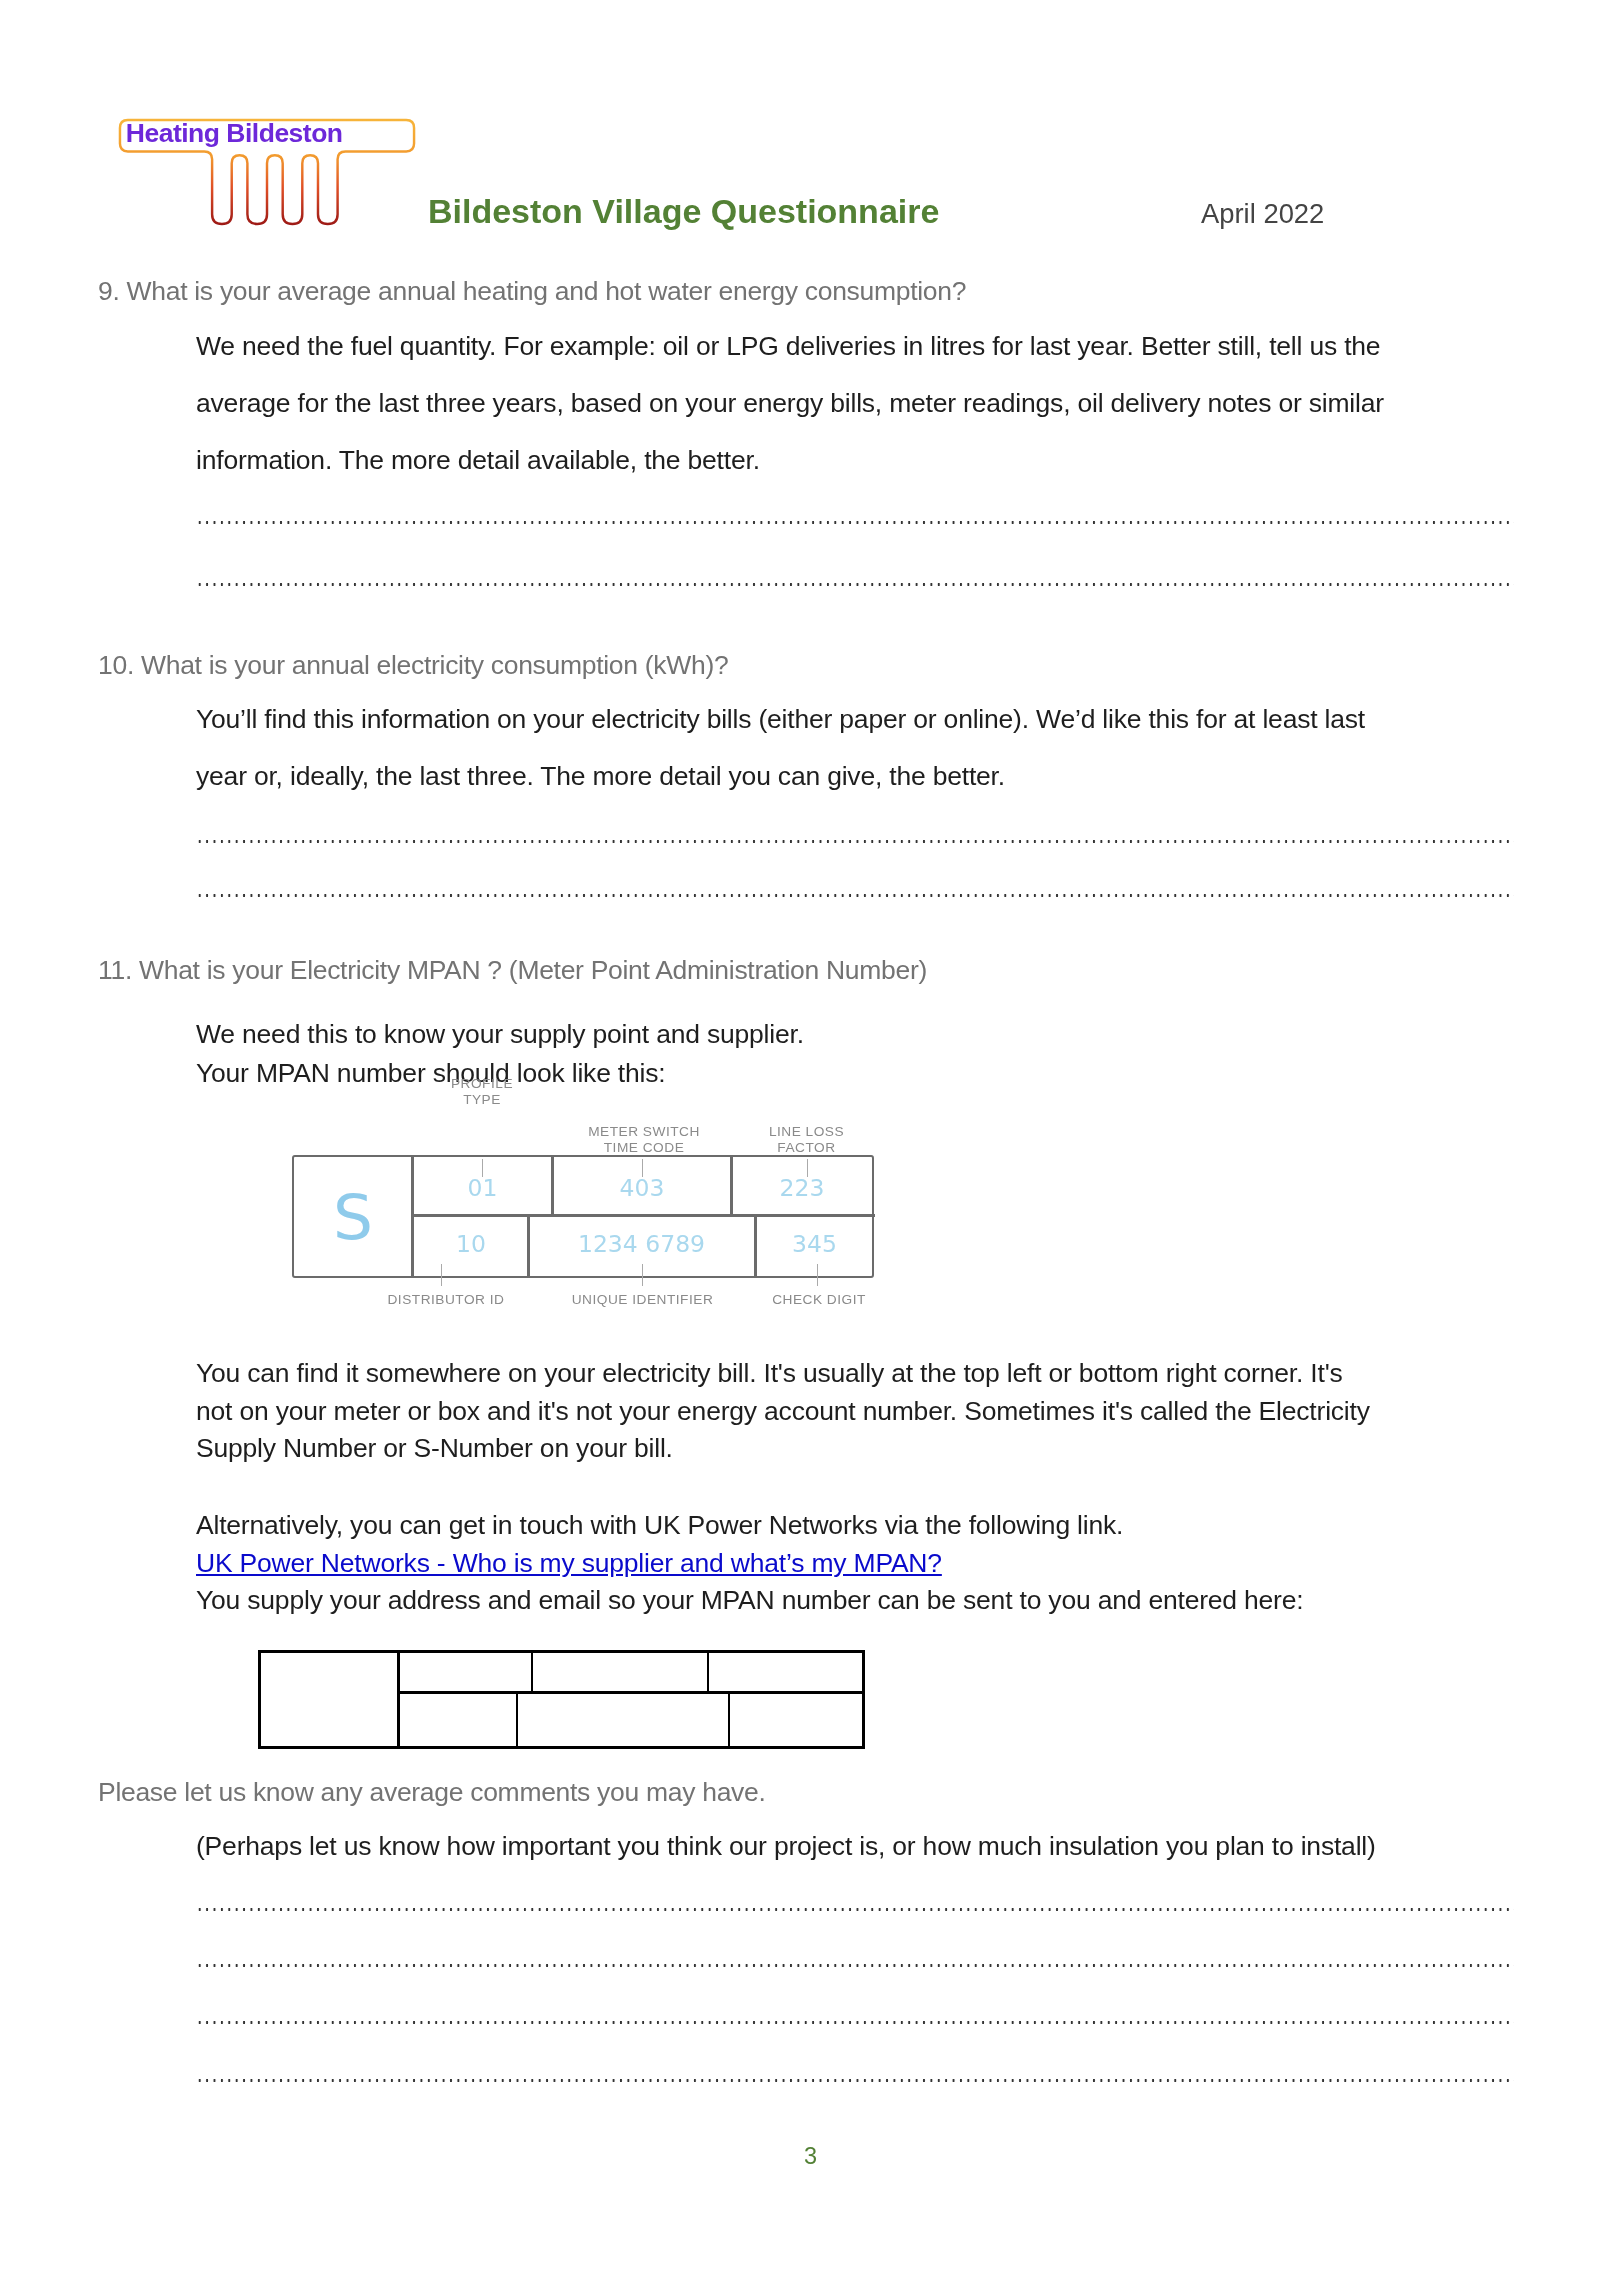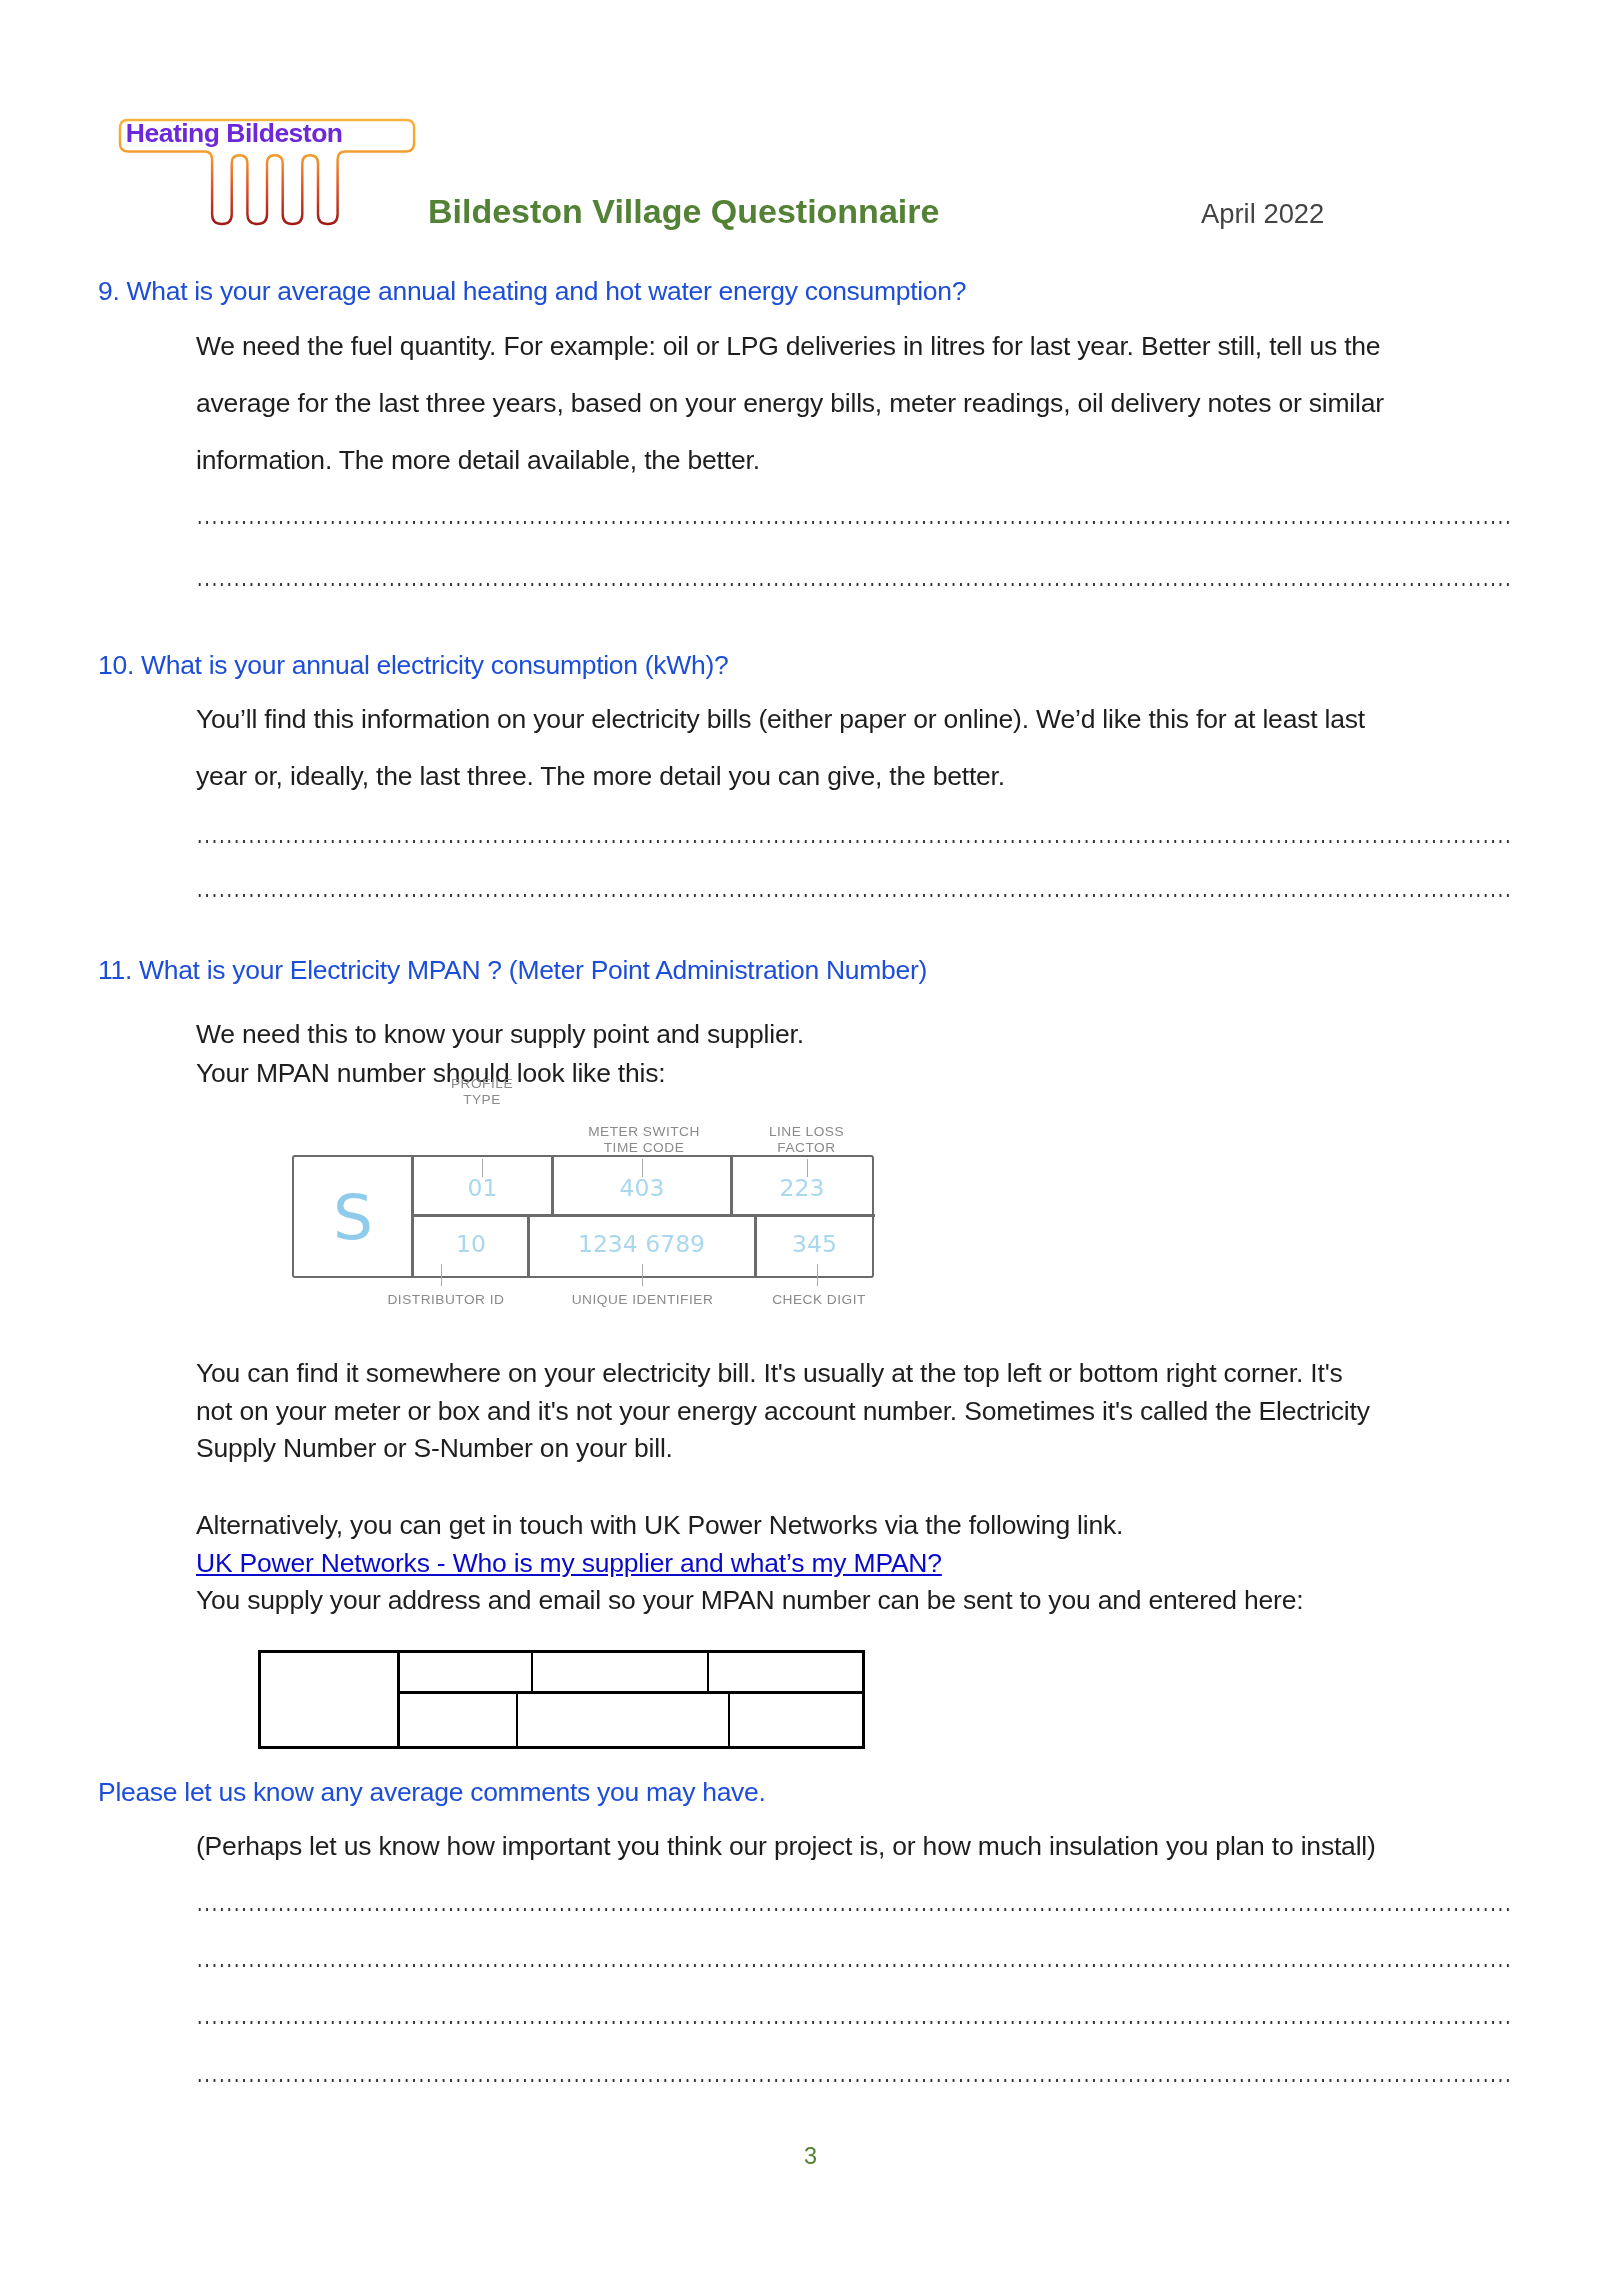--- a/index.html
+++ b/index.html
@@ -1,19 +1,19 @@
 <!DOCTYPE html>
 <html><head>
 <meta charset="utf-8">
 <style>
   html, body { margin: 0; padding: 0; background: #ffffff; }
   body { width: 1621px; height: 2293px; position: relative; overflow: hidden;
          font-family: "Liberation Sans", "DejaVu Sans", sans-serif; color: #222; }
   .abs { position: absolute; white-space: nowrap; }
-  .green { color: #1d4ed8; }
+  .green { color: #737373; }
   .q { font-size: 26.5px; left: 98px; letter-spacing: -0.3px; }
   .body { font-size: 26.5px; left: 196px; color: #1e1e1e; letter-spacing: -0.2px; }
   .dots { left: 196px; width: 1318px; height: 2.9px;
           background-image: radial-gradient(circle, #333 1.2px, transparent 1.4px);
           background-size: 7.4px 2.9px; background-repeat: repeat-x; }
   .title { font-size: 34px; font-weight: bold; left: 428px; top: 192px; color: #538135; }
   .date { font-size: 27.4px; left: 1201px; top: 198px; color: #444; }
   .link { color: #0a0acc; text-decoration: underline; }
   
   .mpan-label { font-size: 13.7px; color: #8a8a8a; text-align: center; letter-spacing: 0.5px; line-height: 15.7px; }

